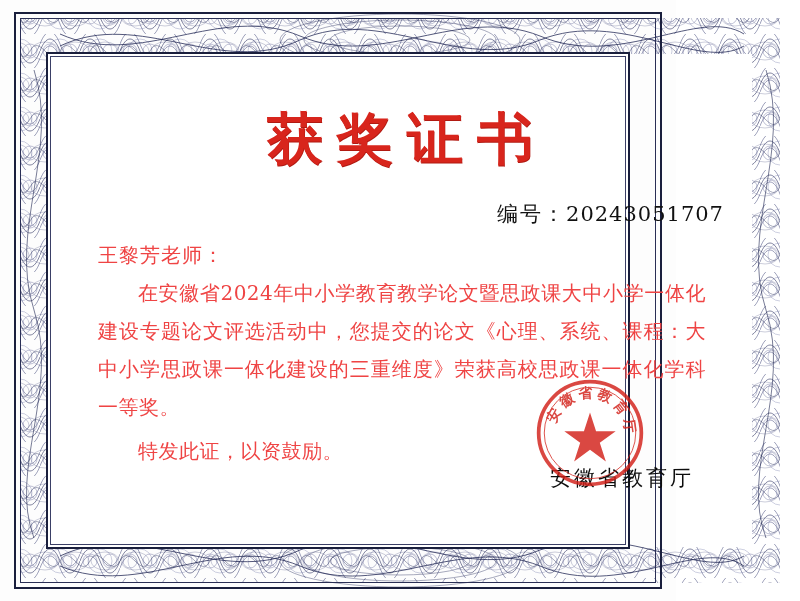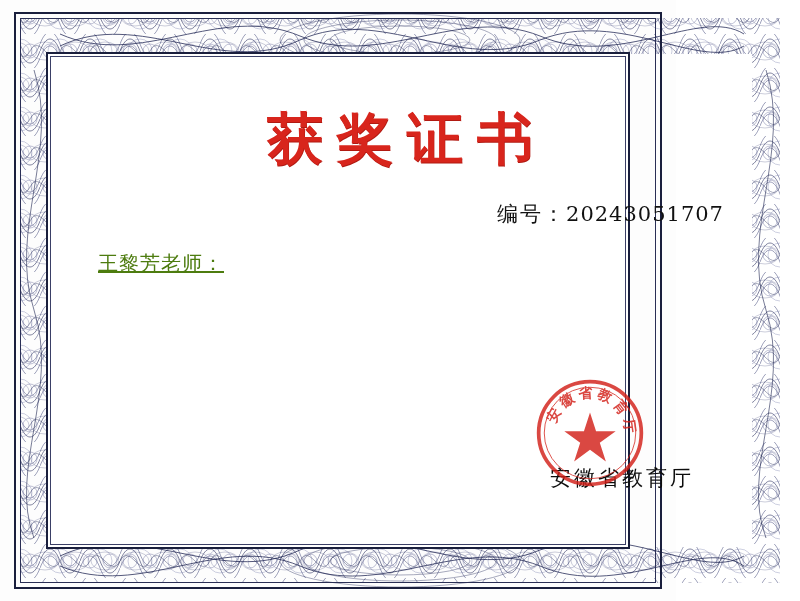--- a/index.html
+++ b/index.html
@@ -99,25 +99,24 @@
     padding-right: 18px;
     font-family: "DejaVu Serif", "Liberation Serif", serif;
     font-size: 21px;
     color: #111;
     letter-spacing: 1px;
   }
   .serial-label { letter-spacing: 2px; margin-top: 12px; }
   .serial-value { letter-spacing: 1px; margin-top: 36px; }
 
   .body-block {
-    margin-top: 18px;
+    margin-top: 10px;
     padding: 0 36px 0 40px;
     font-family: "DejaVu Serif", "Liberation Serif", serif;
-    color: #4d7c0f;
-    text-decoration: underline;
+    color: #ef4444;
   }
   .salutation {
     font-size: 20px;
     line-height: 1.7;
     letter-spacing: 1px;
   }
   .para {
     font-size: 20px;
     line-height: 1.9;
     letter-spacing: 0.5px;
@@ -218,20 +217,22 @@
   <div class="content">
 
     <div class="cert-title">获奖证书</div>
 
     <div class="serial-row">
       <span class="serial-label">编号：</span><span class="serial-value">20243051707</span>
     </div>
 
     <div class="body-block">
       <div class="salutation">王黎芳老师：</div>
+      <div class="para">在安徽省2024年中小学教育教学论文暨思政课大中小学一体化建设专题论文评选活动中，您提交的论文《心理、系统、课程：大中小学思政课一体化建设的三重维度》荣获高校思政课一体化学科一等奖。</div>
+      <div class="para para-second">特发此证，以资鼓励。</div>
     </div>
 
     <div class="signature-block">
       <div class="sig-org">安徽省教育厅</div>
     </div>
 
     <svg class="seal" viewBox="0 0 120 120">
       <circle cx="60" cy="60" r="55" fill="none" stroke="#d32019" stroke-width="4"></circle>
       <circle cx="60" cy="60" r="49" fill="none" stroke="#d32019" stroke-width="1"></circle>
       <path id="sealarc" d="M 60,60 m -38,0 a 38,38 0 1,1 76,0" fill="none" stroke="none"></path>

